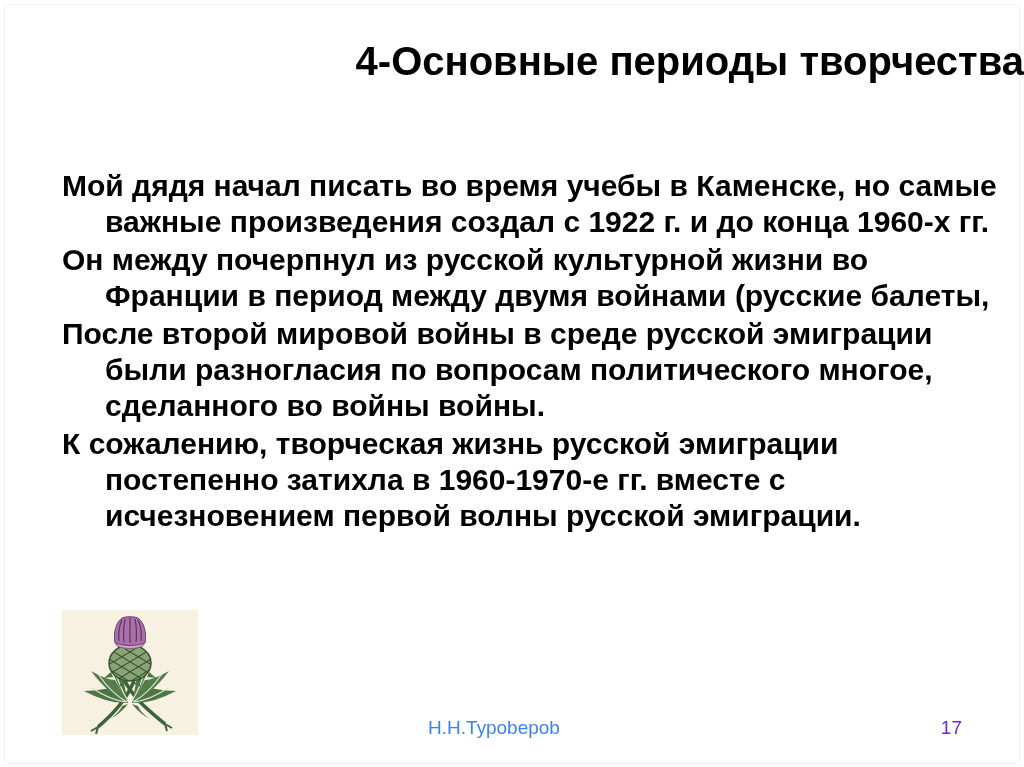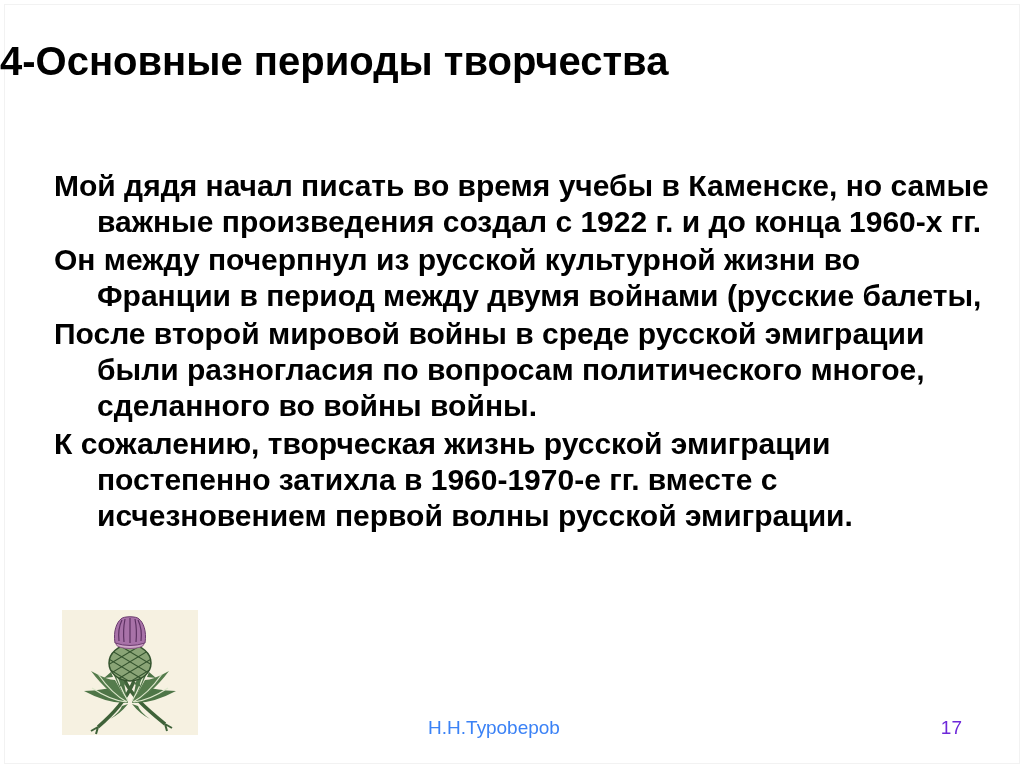--- a/index.html
+++ b/index.html
@@ -9,27 +9,27 @@
     font-family:"Liberation Sans","DejaVu Sans",sans-serif;
     position:relative;overflow:hidden;
   }
   .slide-frame{
     position:absolute;left:4px;top:4px;right:4px;bottom:3px;
     border:1px solid #f2f2f2;
     pointer-events:none;
   }
   .slide-title{
     position:absolute;top:37px;left:0;width:100%;
-    text-align:left;
+    text-align:right;
     font-size:40px;font-weight:700;color:#000000;
     line-height:48px;
     margin:0;
   }
   .body-text{
-    position:absolute;left:54px;top:168px;
+    position:absolute;left:62px;top:168px;
   }
   .para{margin:0 0 2px 0;}
   .line{
     font-size:30px;font-weight:700;color:#000000;
     line-height:36px;height:36px;
     white-space:nowrap;
   }
   .line.cont{padding-left:43px;}
   .slide-image{
     position:absolute;left:62px;top:610px;

